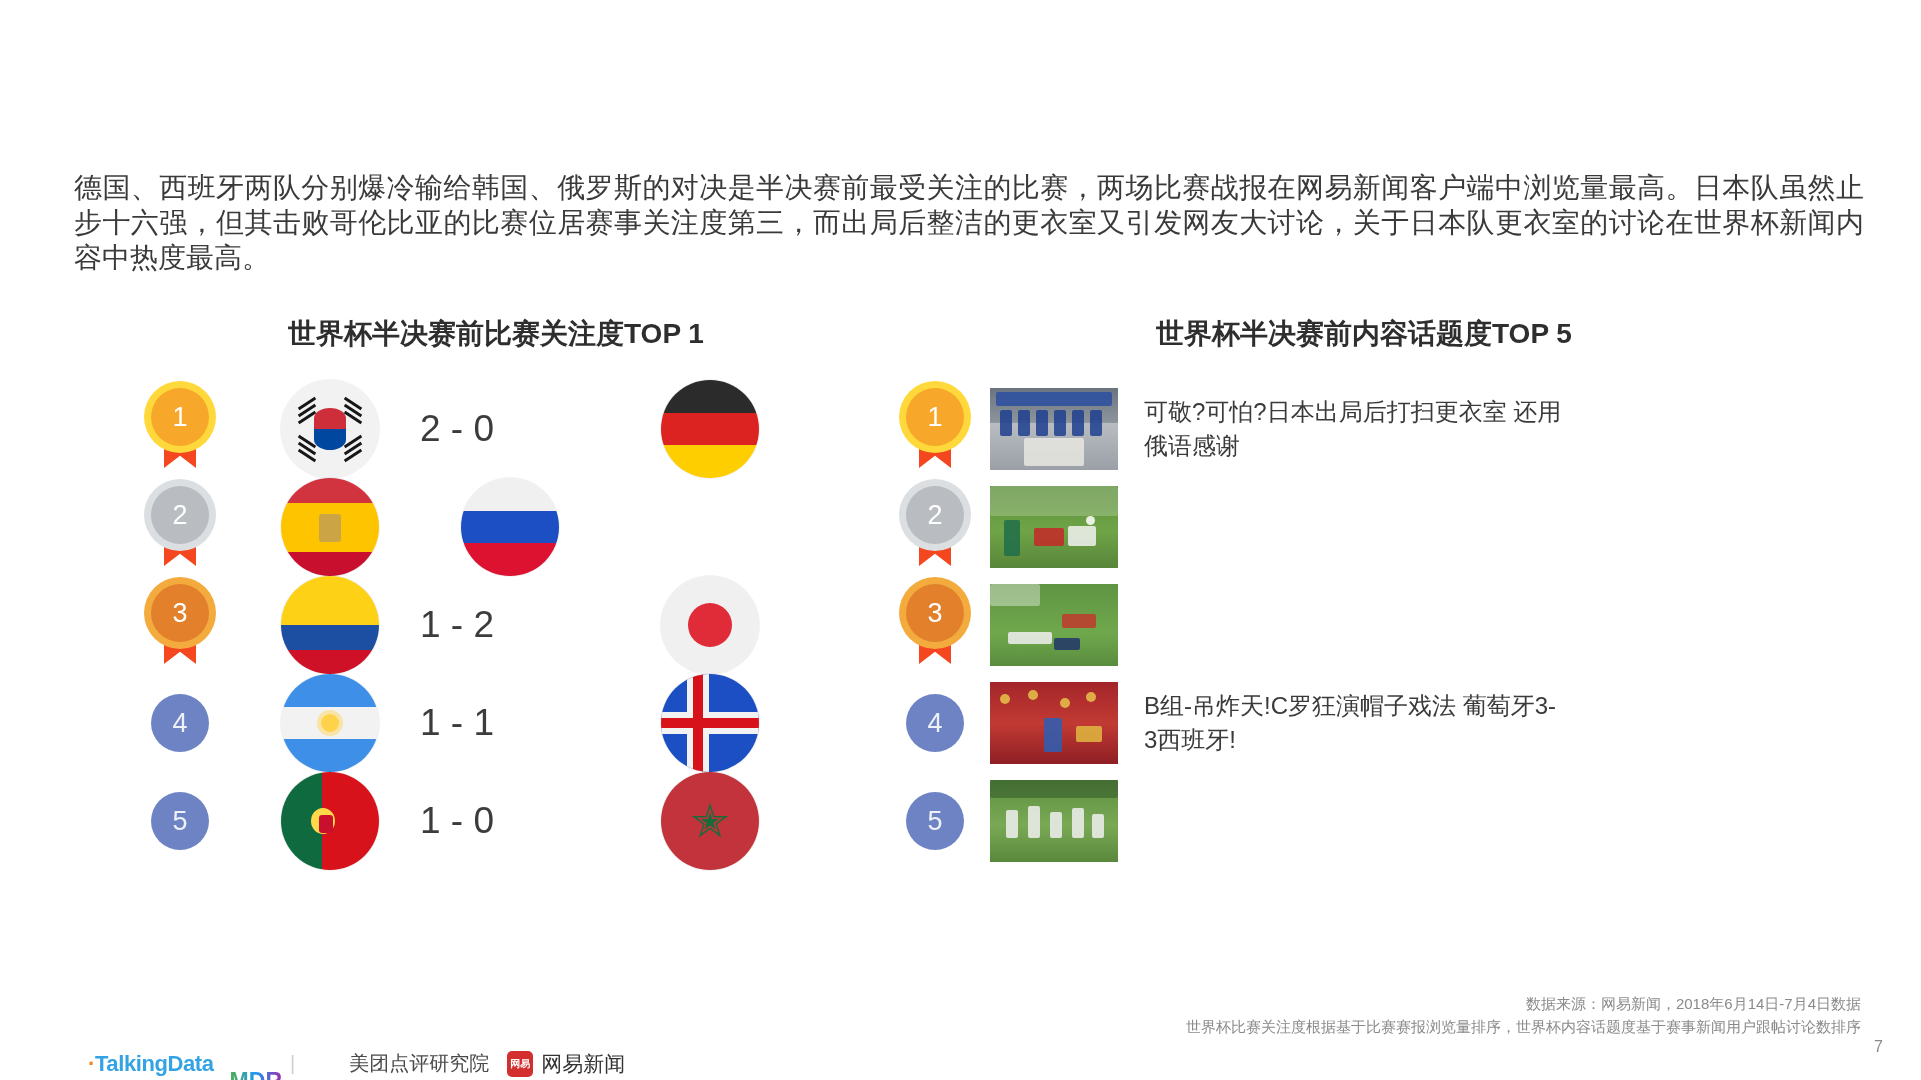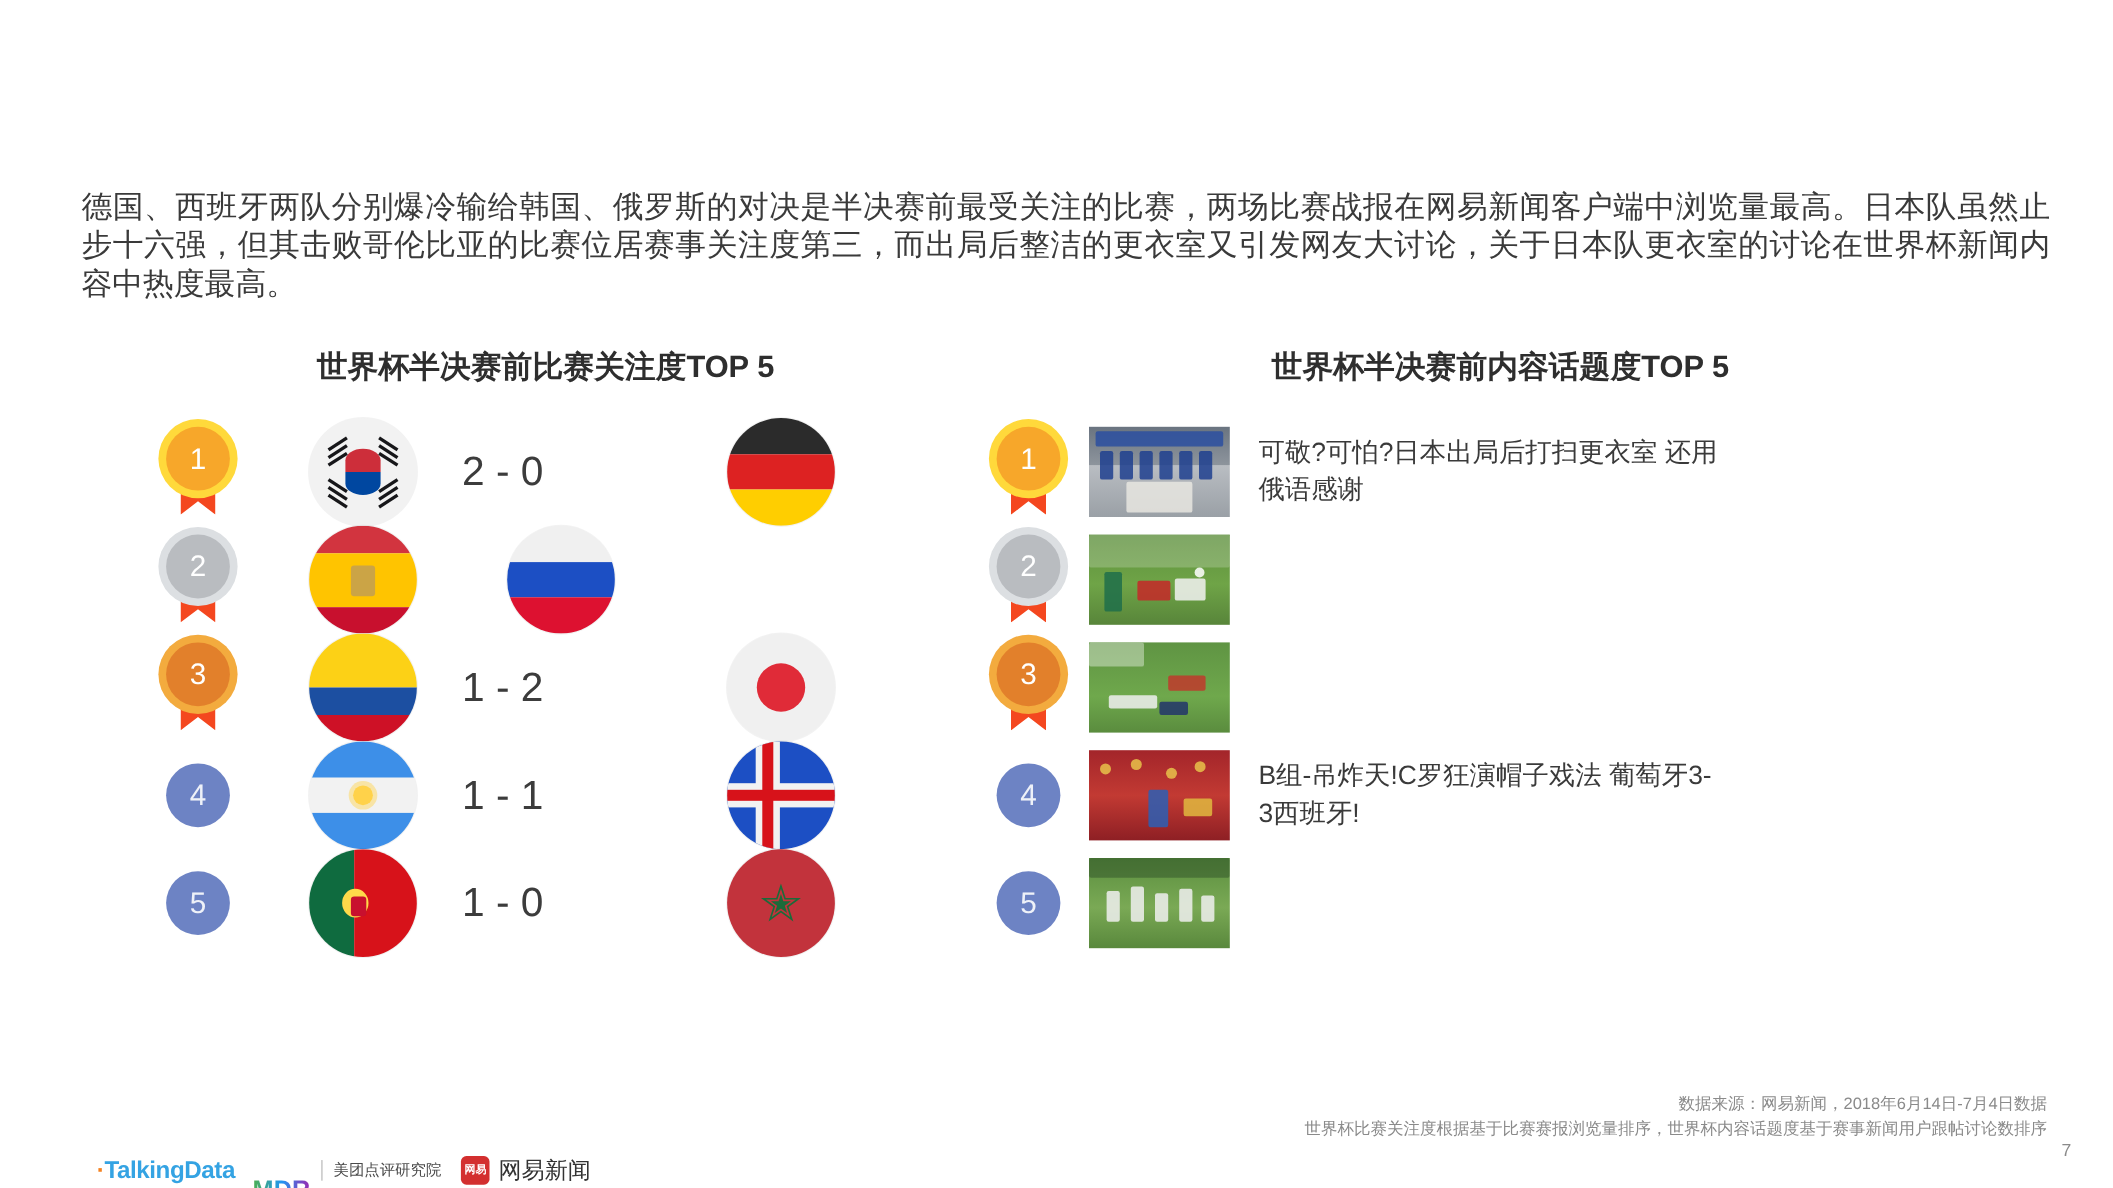--- a/index.html
+++ b/index.html
@@ -156,36 +156,36 @@
     position: absolute; right: 38px; top: 1038px;
     font-size: 16px; color: #8a8a8a;
   }
   .logos { position: absolute; left: 88px; top: 1032px; display: flex; align-items: center; }
   .logo-td { font-size: 22px; font-weight: bold; color: #34a3e3; letter-spacing: -0.4px; }
   .logo-td .dot { color: #f58220; }
   .logo-mdr { font-size: 23px; font-weight: bold; margin-left: 16px;
               background: linear-gradient(90deg,#4caf50,#2196f3,#9c27b0);
               -webkit-background-clip: text; background-clip: text; color: transparent; margin-top: 36px; }
   .logo-sep { margin: 0 8px; color: #cfcfcf; font-size: 20px; }
-  .logo-mtdp { font-size: 14px; color: #4a4a4a; }
+  .logo-mtdp { font-size: 20px; color: #4a4a4a; margin-left: 46px; }
   .logo-163-badge {
     margin-left: 18px; width: 26px; height: 26px; background: #d32f2f;
     border-radius: 5px; color: #fff; font-size: 10px; line-height: 26px;
     text-align: center; font-weight: bold;
   }
   .logo-163 { margin-left: 8px; font-size: 21px; color: #333; }
 </style>
 </head>
 <body>
 
 <div class="page">
 
   <p class="lede">德国、西班牙两队分别爆冷输给韩国、俄罗斯的对决是半决赛前最受关注的比赛，两场比赛战报在网易新闻客户端中浏览量最高。日本队虽然止步十六强，但其击败哥伦比亚的比赛位居赛事关注度第三，而出局后整洁的更衣室又引发网友大讨论，关于日本队更衣室的讨论在世界杯新闻内容中热度最高。</p>
 
-  <h2 class="sec-head left">世界杯半决赛前比赛关注度TOP 5</h2>
+  <h2 class="sec-head left">世界杯半决赛前比赛关注度TOP 1</h2>
   <h2 class="sec-head right">世界杯半决赛前内容话题度TOP 5</h2>
 
   <div class="matches">
 
     <div class="match-row">
       <div class="rank-cell">
         <div class="medal gold">
           <div class="disc">1</div>
           <div class="ribbon"></div>
         </div>

